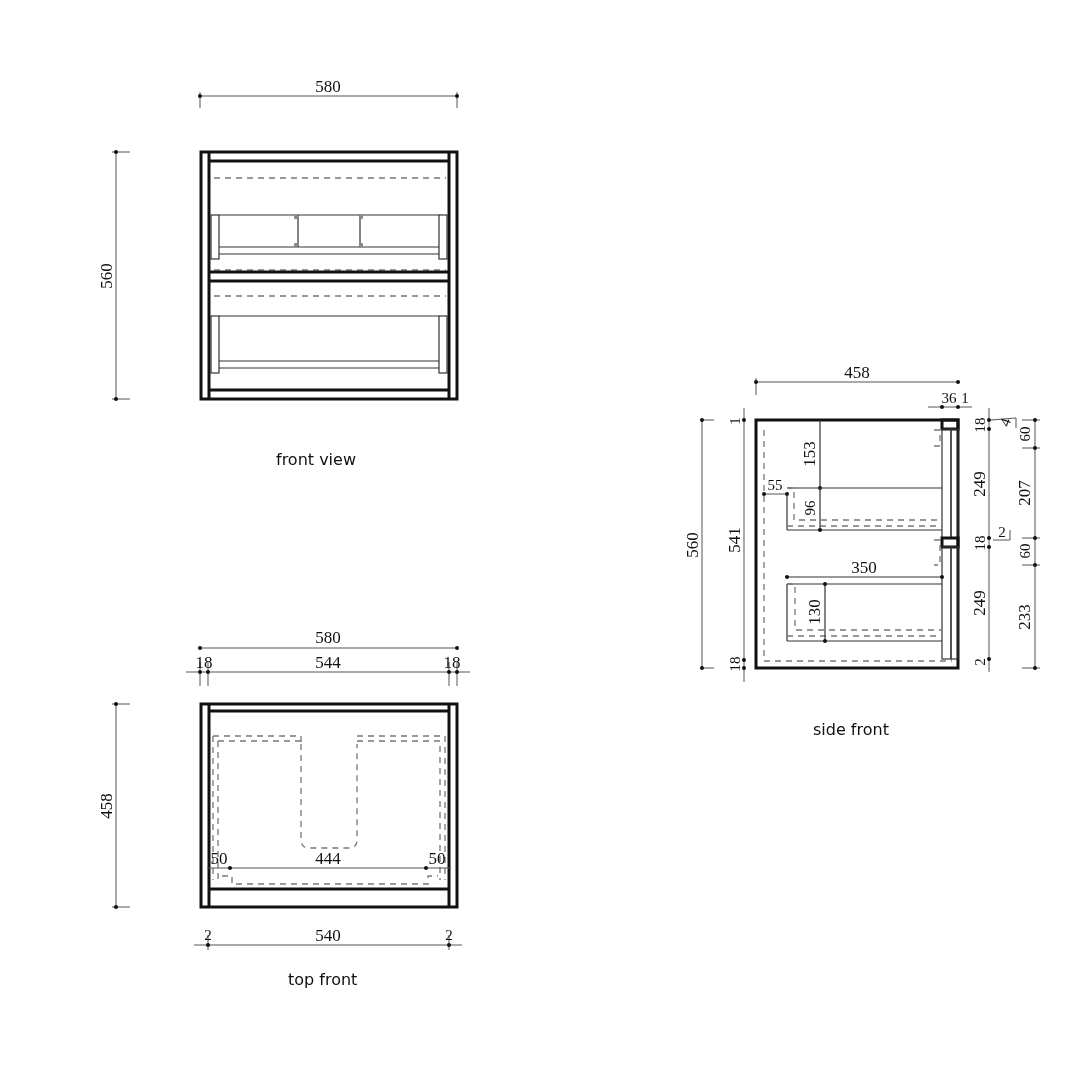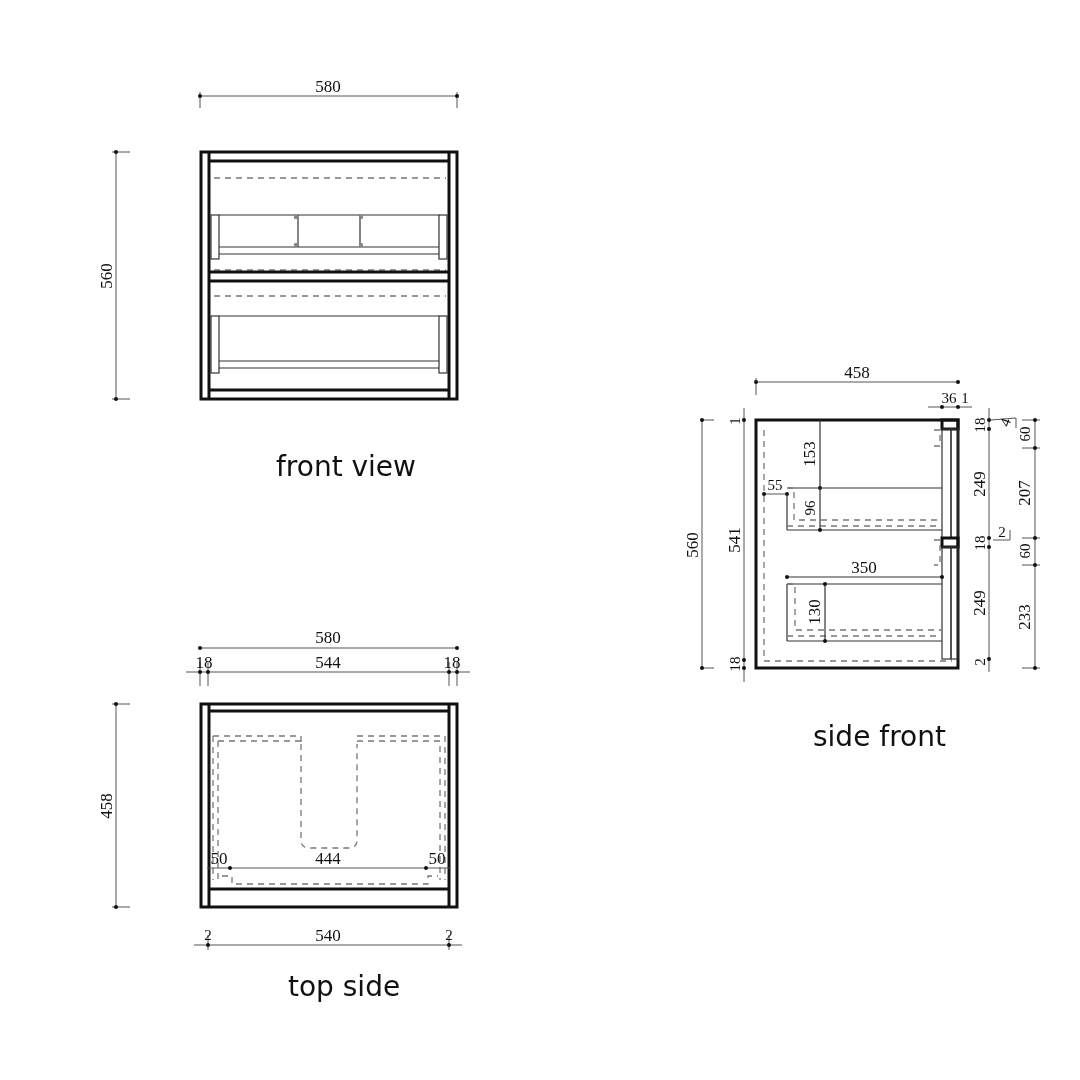--- a/index.html
+++ b/index.html
@@ -1,20 +1,20 @@
 <!DOCTYPE html>
 <html><head>
 <meta charset="utf-8">
 <style>
   html, body { margin:0; padding:0; background:#ffffff; }
   body { width:1080px; height:1080px; position:relative; overflow:hidden; }
   svg { position:absolute; left:0; top:0; }
   .dim { font-family: "Liberation Serif", "DejaVu Serif", serif; font-size:17px; fill:#111; }
   .dimsm { font-family: "Liberation Serif", "DejaVu Serif", serif; font-size:15px; fill:#111; }
-  .caption { position:absolute; font-family: "DejaVu Sans", "Liberation Sans", sans-serif; font-size:28px; color:#111;text-align:right; }
+  .caption { position:absolute; font-family: "DejaVu Sans", "Liberation Sans", sans-serif; font-size:16px; color:#111;text-align:right; }
   .thick { stroke:#111; stroke-width:3; fill:none; }
   .thin { stroke:#333; stroke-width:1.2; fill:none; }
   .dline { stroke:#555; stroke-width:1; fill:none; }
   .dash { stroke:#777; stroke-width:1.3; fill:none; stroke-dasharray:6 5; }
   .dot { fill:#111; }
 </style>
 </head>
 <body>
 
 <svg width="1080" height="1080" viewBox="0 0 1080 1080">
@@ -225,14 +225,14 @@
       <circle class="dot" cx="1035" cy="565" r="2"></circle>
     <circle class="dot" cx="1035" cy="668" r="2"></circle>
     <text class="dimsm" x="0" y="0" text-anchor="middle" transform="translate(1030,434) rotate(-90)">60</text>
     <text class="dim" x="0" y="0" text-anchor="middle" transform="translate(1030,493) rotate(-90)">207</text>
     <text class="dimsm" x="0" y="0" text-anchor="middle" transform="translate(1030,551) rotate(-90)">60</text>
     <text class="dim" x="0" y="0" text-anchor="middle" transform="translate(1030,617) rotate(-90)">233</text>
   </g>
 </svg>
 
 <div class="caption" style="left:276px; top:450px;">front view</div>
-<div class="caption" style="left:288px; top:970px;">top side</div>
+<div class="caption" style="left:288px; top:970px;">top front</div>
 <div class="caption" style="left:813px; top:720px;">side front</div>
 
 </body></html>

